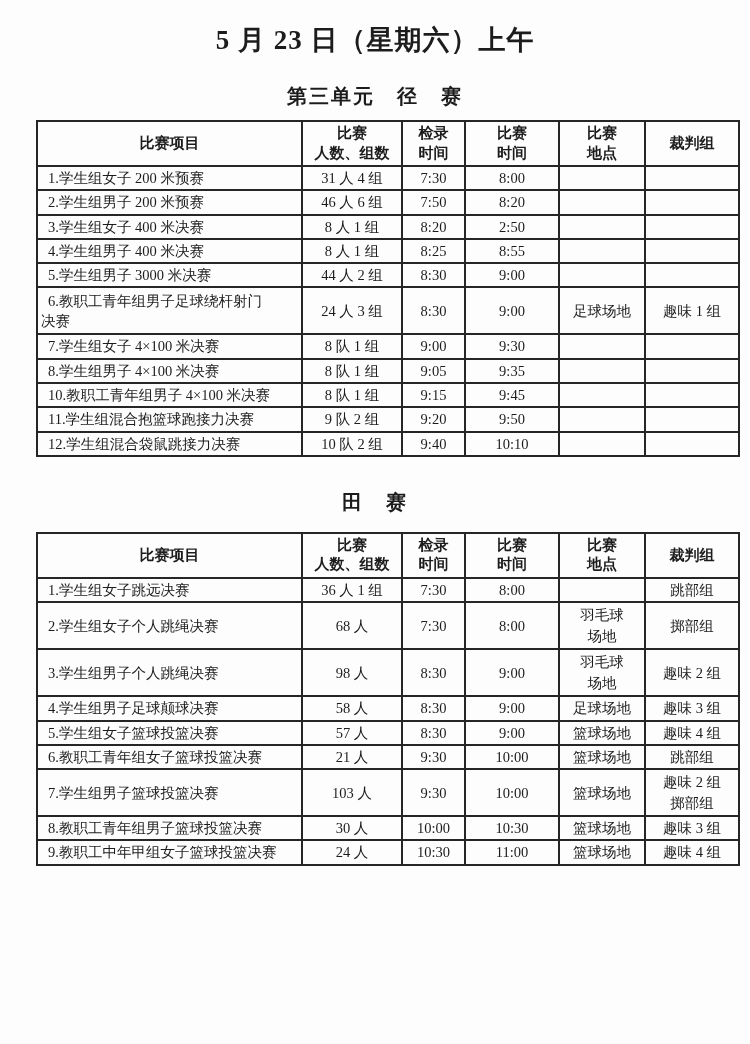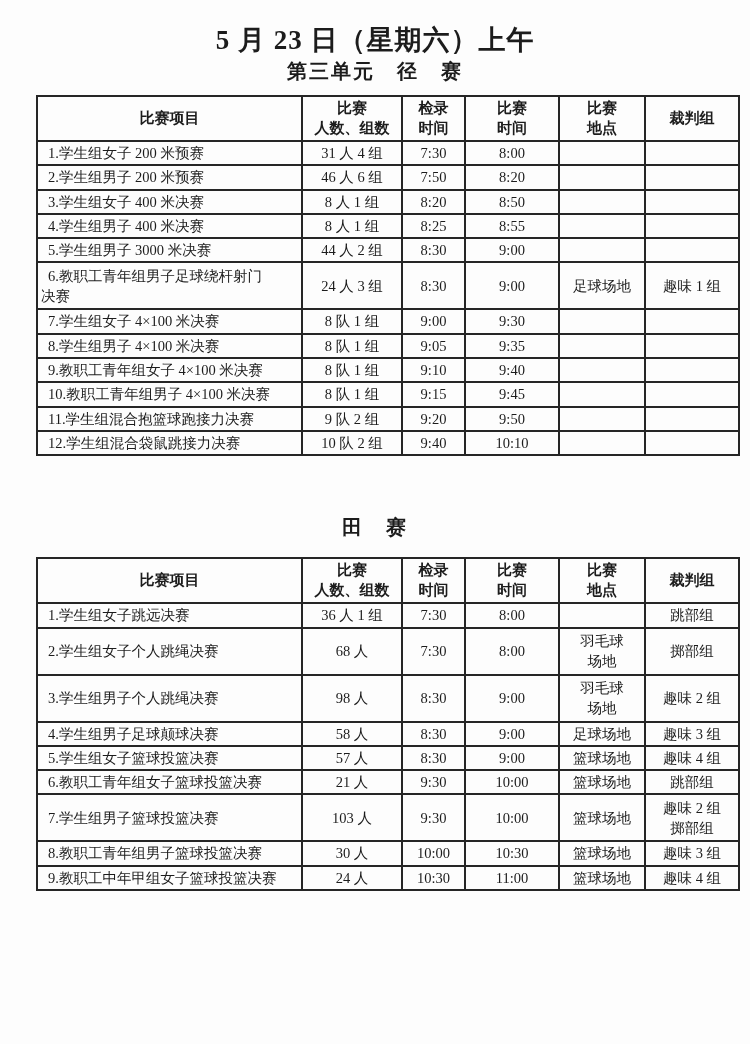--- a/index.html
+++ b/index.html
@@ -17,22 +17,22 @@
     font-weight: 700;
     text-align: center;
     letter-spacing: 1px;
   }
   .section-title {
     font-size: 20px;
     font-weight: 700;
     text-align: center;
     letter-spacing: 2px;
   }
-  #track-title { }
-  #field-title { margin-top: 58px; }
+  #track-title { margin-top: 25px; }
+  #field-title { margin-top: 32px; }
   table {
     border-collapse: collapse;
     table-layout: fixed;
     margin-left: 36px;
     margin-top: 10px;
     width: 702px;
   }
   #field-table { margin-top: 16px; }
   th, td {
     border: 2px solid #262626;
@@ -108,21 +108,21 @@
           <td>46 人 6 组</td>
           <td>7:50</td>
           <td>8:20</td>
           <td></td>
           <td></td>
         </tr>
         <tr>
           <td class="event">3.学生组女子 400 米决赛</td>
           <td>8 人 1 组</td>
           <td>8:20</td>
-          <td>8:50</td>
+          <td>2:50</td>
           <td></td>
           <td></td>
         </tr>
         <tr>
           <td class="event">4.学生组男子 400 米决赛</td>
           <td>8 人 1 组</td>
           <td>8:25</td>
           <td>8:55</td>
           <td></td>
           <td></td>
@@ -150,28 +150,20 @@
           <td>9:00</td>
           <td>9:30</td>
           <td></td>
           <td></td>
         </tr>
         <tr>
           <td class="event">8.学生组男子 4×100 米决赛</td>
           <td>8 队 1 组</td>
           <td>9:05</td>
           <td>9:35</td>
-          <td></td>
-          <td></td>
-        </tr>
-        <tr>
-          <td class="event">9.教职工青年组女子 4×100 米决赛</td>
-          <td>8 队 1 组</td>
-          <td>9:10</td>
-          <td>9:40</td>
           <td></td>
           <td></td>
         </tr>
         <tr>
           <td class="event">10.教职工青年组男子 4×100 米决赛</td>
           <td>8 队 1 组</td>
           <td>9:15</td>
           <td>9:45</td>
           <td></td>
           <td></td>

